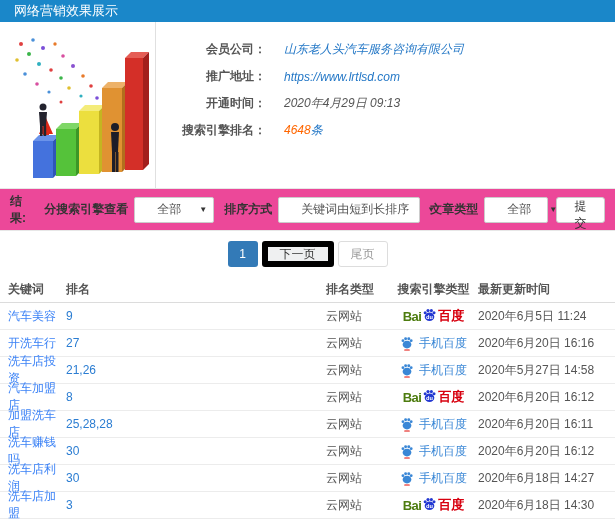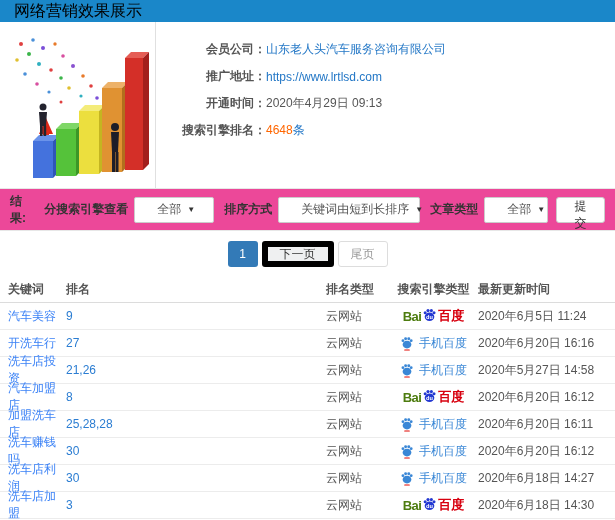--- a/index.html
+++ b/index.html
@@ -1,43 +1,43 @@
 <!DOCTYPE html>
 <html><head>
 <meta charset="utf-8">
 <style>
   * { box-sizing: border-box; margin: 0; padding: 0; }
   html,body { width:615px; height:520px; overflow:hidden; background:#fff;
     font-family:"Liberation Sans","DejaVu Sans",sans-serif; font-size:12px; color:#333; }
 
   
-  .topbar { height:22px; background:#1a87c9; color:#000000; line-height:22px;
-    padding-left:14px; font-size:16px; }
+  .topbar { height:22px; background:#1a87c9; color:#ffffff; line-height:22px;
+    padding-left:14px; font-size:13px; }
 
   
   .info-section { display:flex; height:166px; }
   .illus { width:155px; height:166px; flex:0 0 155px; display:flex;
     align-items:flex-start; justify-content:center; padding-top:4px; }
   .info-panel { flex:1; border-left:1px solid #e0e0e0; padding-top:14px; }
   .info-row { display:flex; height:27px; align-items:center; }
   .info-label { width:110px; text-align:right; font-weight:700; color:#555; }
-  .info-value { color:#555; }
+  .info-value { margin-left:18px; color:#555;font-style:italic; }
   .link { color:#2377c6; text-decoration:none; cursor:pointer; }
   .hl-num { color:#ff6600; }
   .hl-unit { color:#2377c6; }
 
   
   .filter-bar { height:43px; background:#ec4899; border-top:1px solid #e7e7e7;
     border-bottom:1px solid #e7e7e7; display:flex; align-items:center; padding:0 10px; }
   .filter-title { font-weight:700; color:#333; }
   .filter-spacer { flex:1; }
   .filter-label { font-weight:700; color:#333; margin:0 6px 0 10px; white-space:nowrap; }
   .sel { height:26px; background:#fff; border:1px solid #ccc; border-radius:2px;
     display:inline-flex; align-items:center; 
-    padding:0 22px; color:#555; cursor:pointer; white-space:nowrap; }
+    padding:0 22px; color:#555; cursor:pointer; white-space:nowrap;gap:12px; }
   .sel .caret { font-size:8px; color:#333; margin-left:6px; }
   .sel-engine { width:80px; }
   .sel-sort { width:142px; }
   .sel-type { width:64px; }
   .btn-submit { margin-left:8px; height:26px; padding:0 13px; background:#fff;
     border:1px solid #ccc; border-radius:3px; color:#333; font-size:12px; cursor:pointer; }
 
   
   .pagination { height:46px; display:flex; align-items:center; justify-content:center; gap:4px; }
   .page-btn { height:26px; min-width:30px; padding:0 12px; display:inline-flex;

